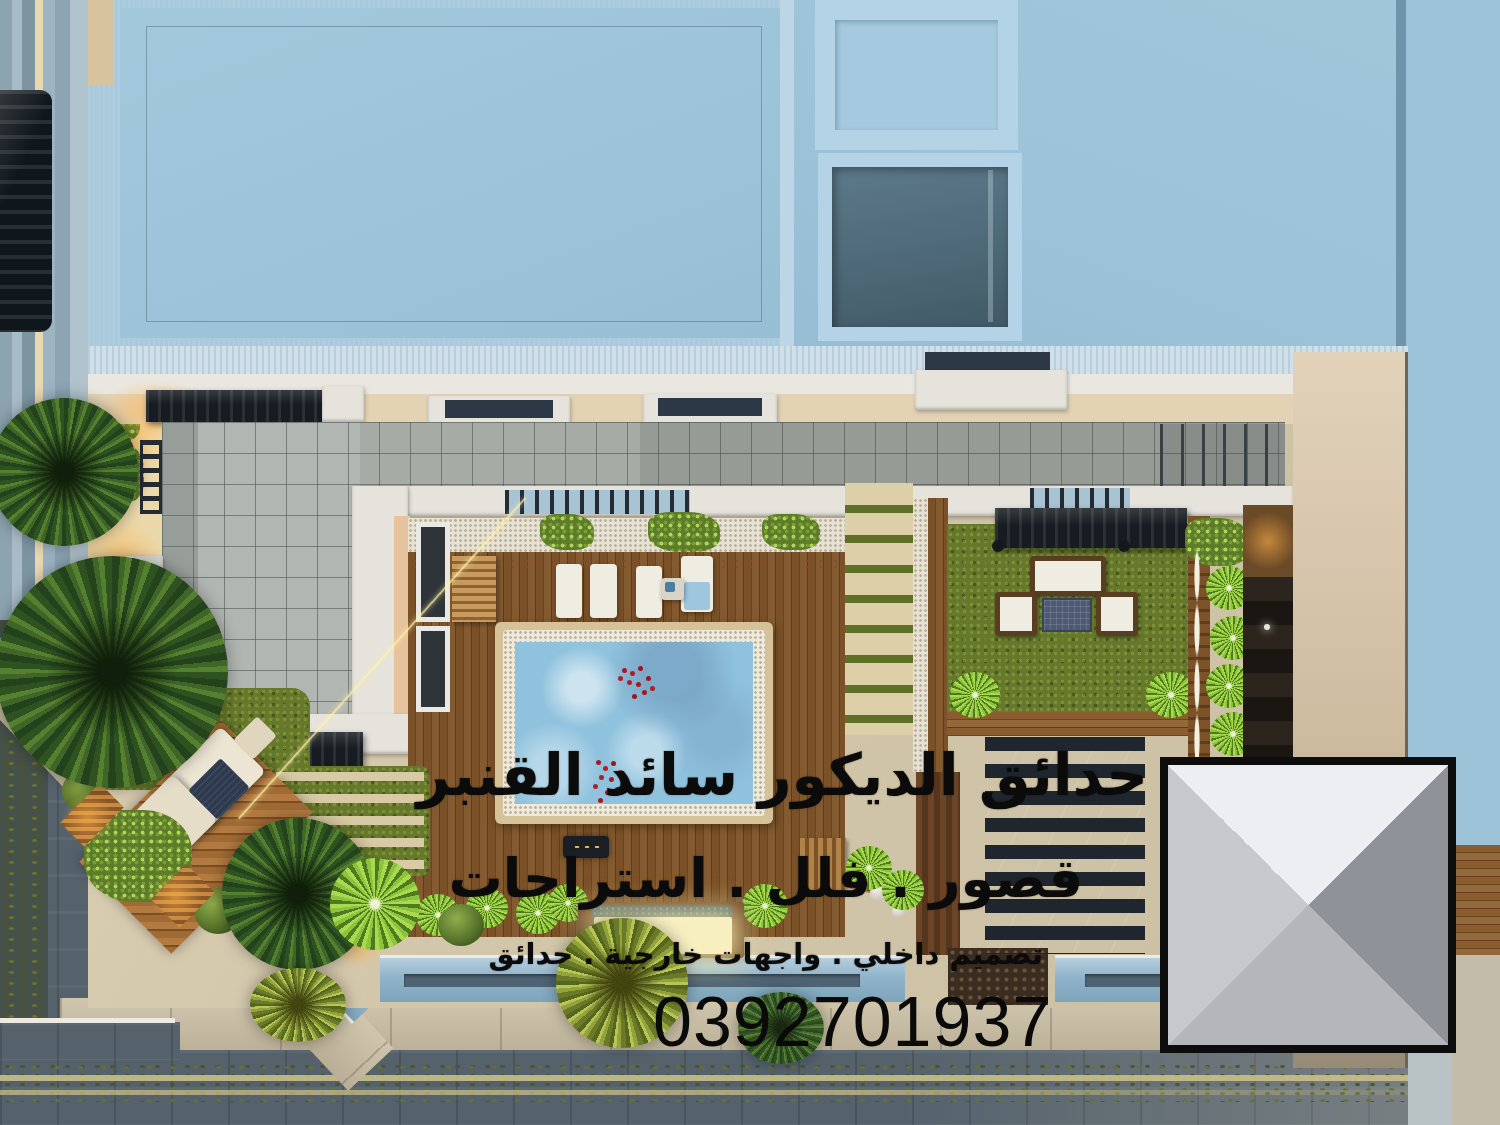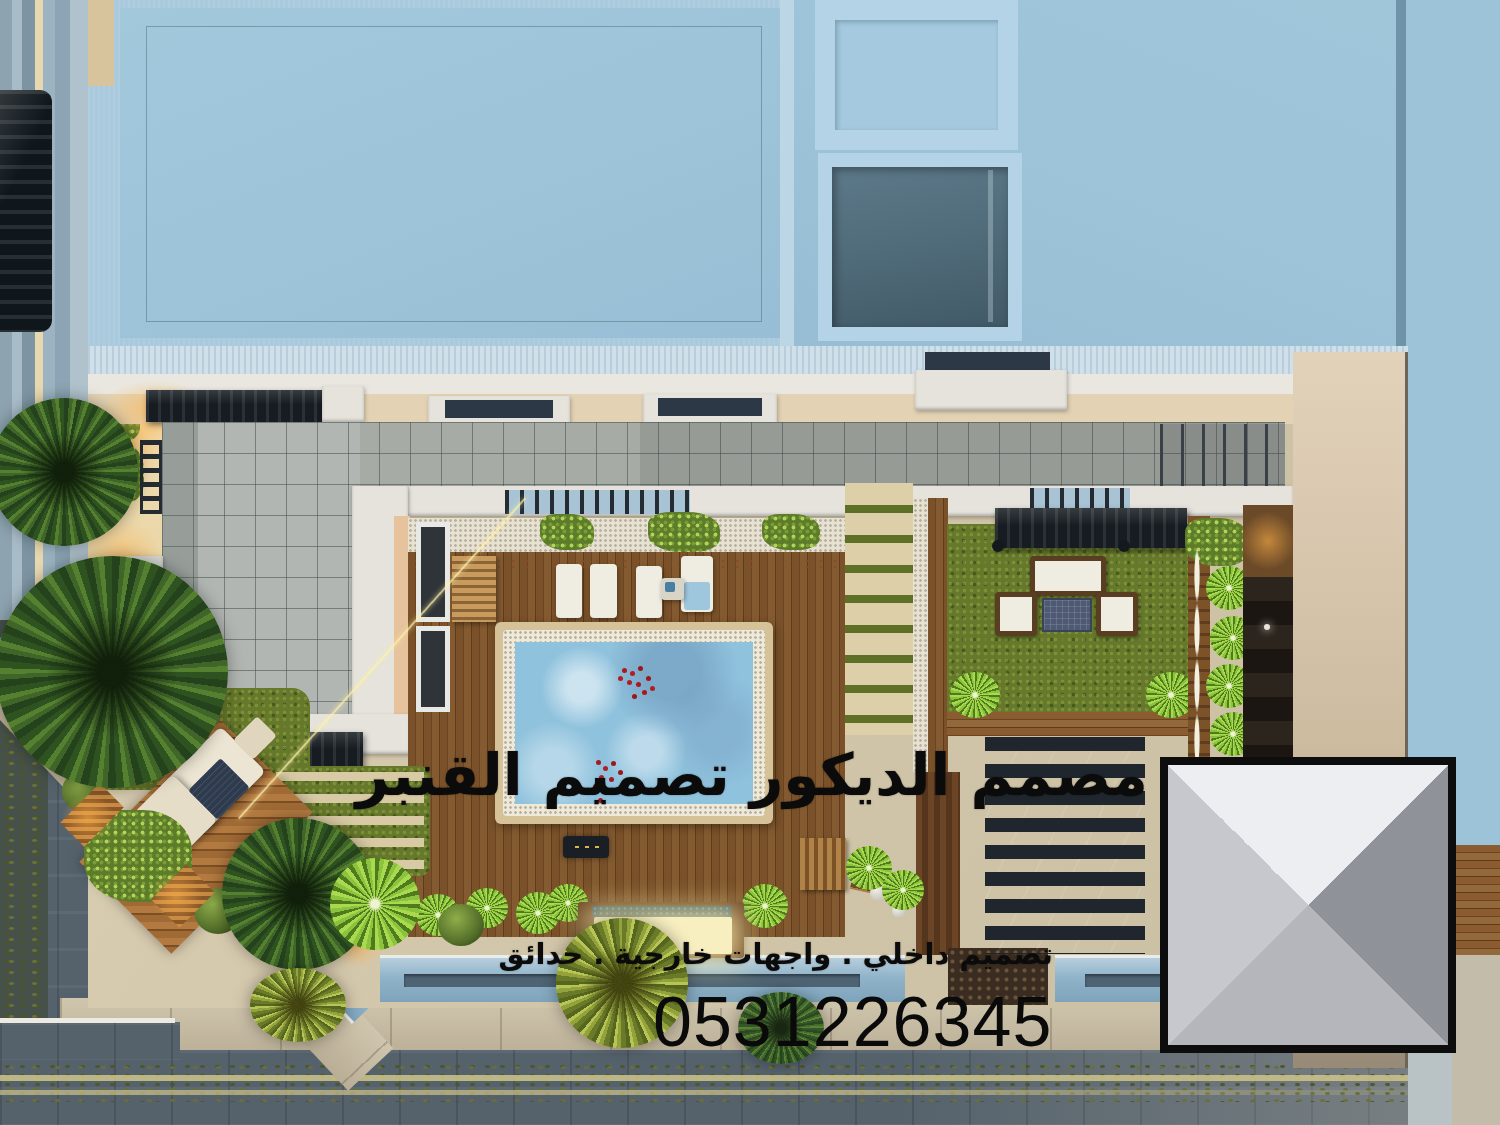--- a/index.html
+++ b/index.html
@@ -269,21 +269,22 @@
   <div class="awning-h" style="left:0;top:90px;width:52px;height:242px;border-radius:0 12px 12px 0;"></div>
 
   <div class="palm" style="left:-4px;top:556px;width:232px;height:232px;"></div>
   <div class="palm" style="left:222px;top:818px;width:152px;height:152px;"></div>
   <div class="spiky" style="left:330px;top:858px;width:90px;height:92px;"></div>
   <div class="palm" style="left:-10px;top:398px;width:148px;height:148px;"></div>
   <div class="palm yellowish" style="left:556px;top:918px;width:132px;height:130px;"></div>
   <div class="palm yellowish" style="left:250px;top:968px;width:96px;height:74px;"></div>
   <div class="palm" style="left:738px;top:992px;width:86px;height:72px;opacity:.95;"></div>
 
-  <div class="ar" style="right:352px;top:742px;font-size:58px;">مصمم الديكور تصميم القنبر</div>
-  <div class="ar" style="right:447px;top:938px;font-size:29px;">تصميم داخلي . واجهات خارجية . حدائق</div>
-  <div class="phone" style="left:653px;top:982px;font-size:70px;font-family:'Liberation Sans','DejaVu Sans',sans-serif;">0531226345</div>
+  <div class="ar" style="right:352px;top:742px;font-size:58px;">حدائق الديكور سائد القنبر</div>
+  <div class="ar" style="right:417px;top:848px;font-size:54px;">قصور . فلل . استراحات</div>
+  <div class="ar" style="right:457px;top:938px;font-size:29px;">تصميم داخلي . واجهات خارجية . حدائق</div>
+  <div class="phone" style="left:653px;top:982px;font-size:70px;font-family:'Liberation Sans','DejaVu Sans',sans-serif;">0392701937</div>
 
   <div style="left:1160px;top:757px;width:296px;height:296px;background:#0d0d0d;padding:8px;">
     <div style="left:8px;top:8px;width:280px;height:280px;background:conic-gradient(from 45deg,#90929a 0 90deg,#b4b6bc 90deg 180deg,#c6c8ce 180deg 270deg,#eceef2 270deg 360deg);"></div>
   </div>
 
 </div>
 
 </body></html>

